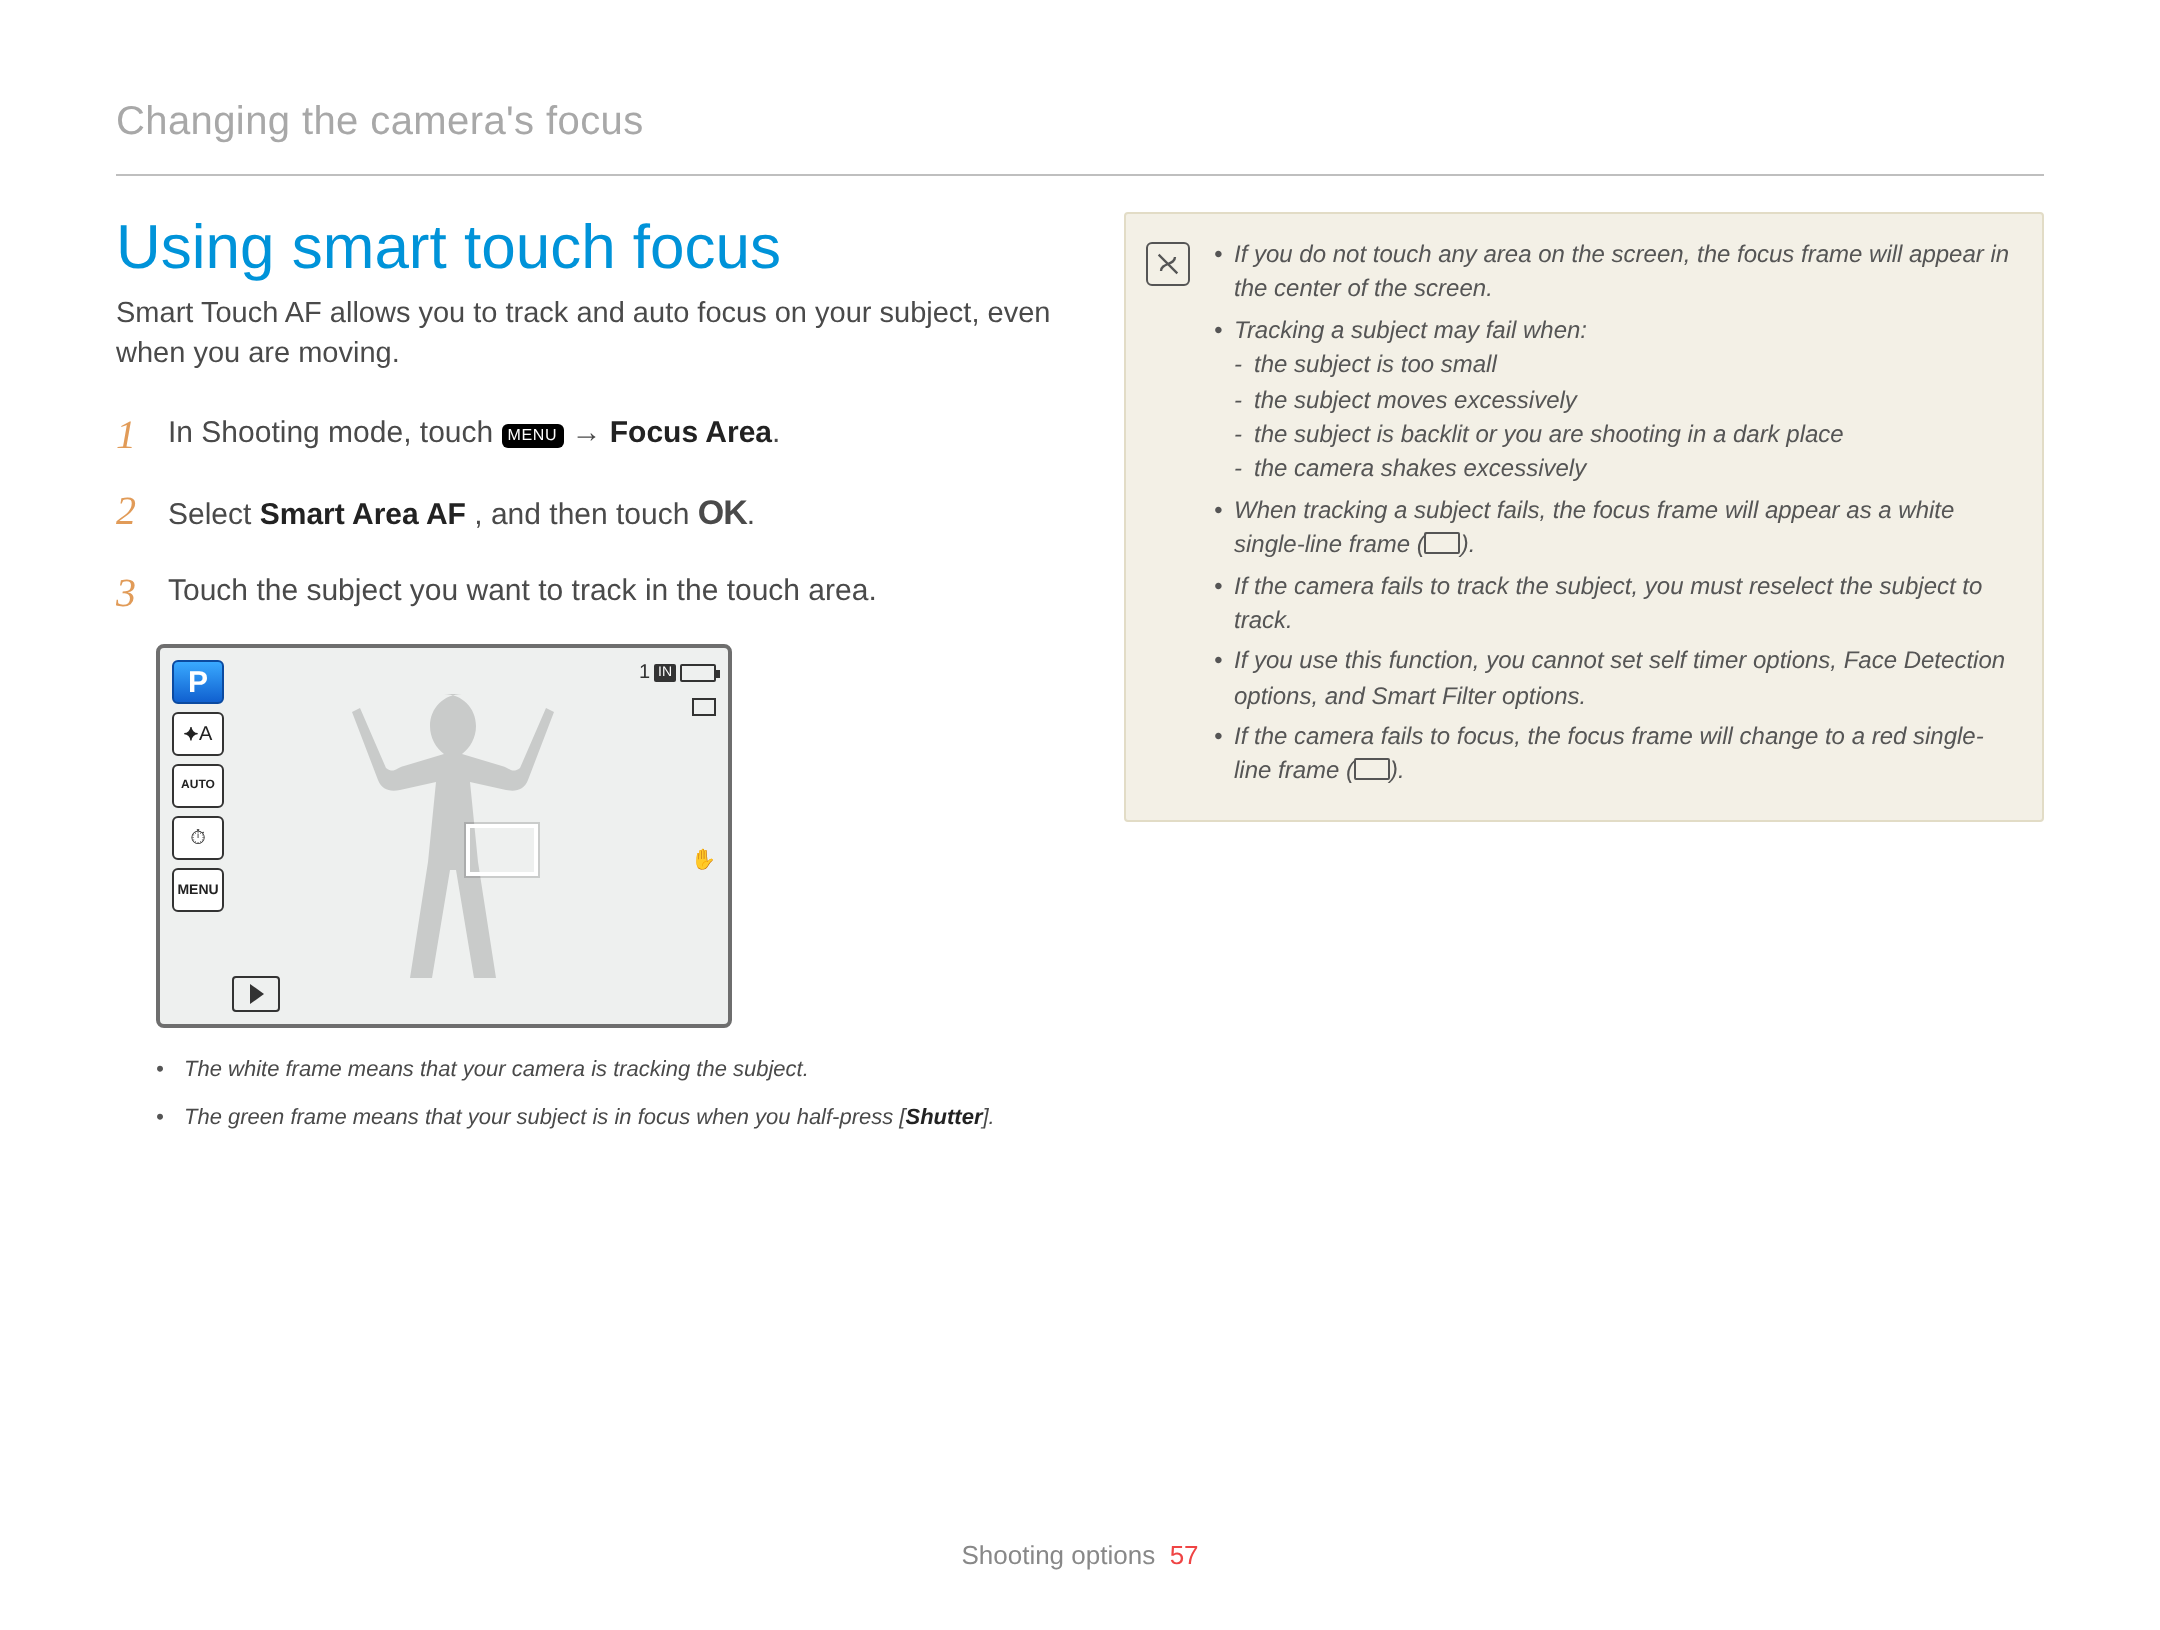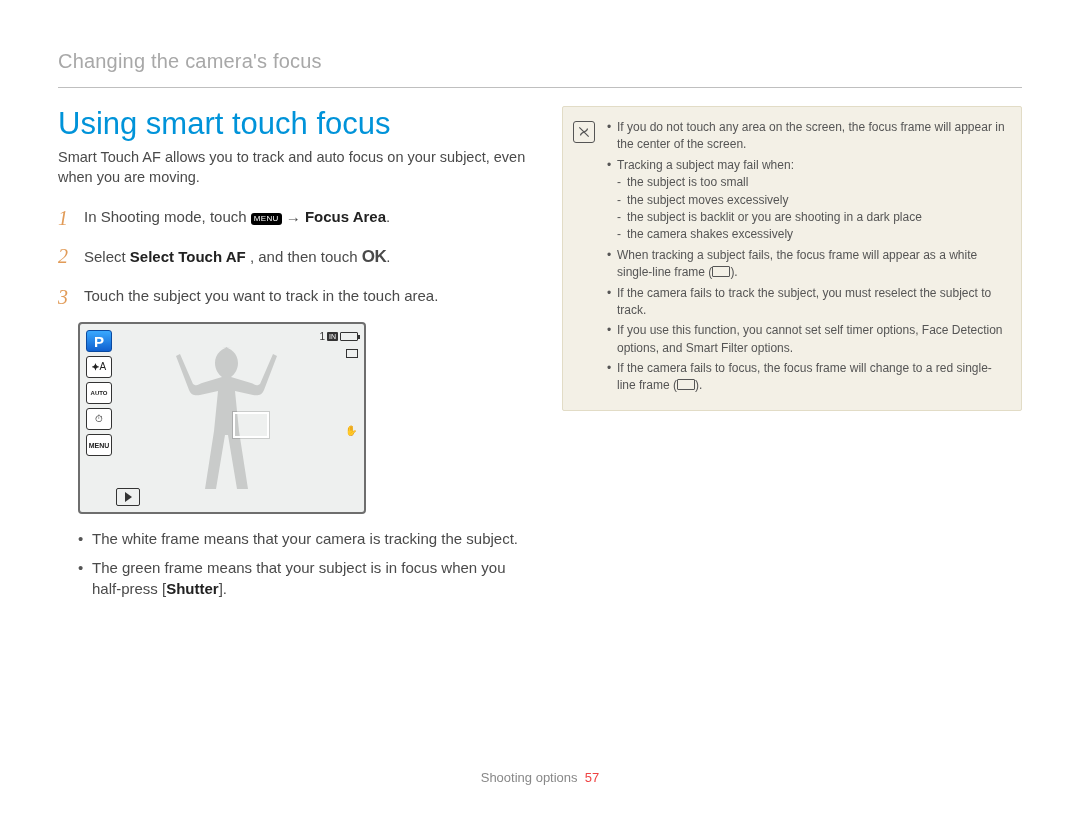--- a/index.html
+++ b/index.html
@@ -141,21 +141,21 @@
     position:absolute;left:36px;bottom:6px;
     width:24px;height:18px;
     border:1px solid #333;border-radius:2px;
     display:flex;align-items:center;justify-content:center;
   }
   .playback::before{
     content:"";width:0;height:0;
     border-left:7px solid #333;border-top:5px solid transparent;border-bottom:5px solid transparent;
   }
 
-  .bullets{list-style:none;padding:0;margin:0 0 0 20px;font-size:15px;line-height:1.4;}
+  .bullets{list-style:none;padding:0;margin:0 0 0 20px;font-size:11px;line-height:1.4;font-style:italic;}
   .bullets>li{position:relative;padding-left:14px;margin-bottom:8px;}
   .bullets>li::before{content:"•";position:absolute;left:0;top:0;color:#555;}
 
   
   .note{
     background:var(--note-bg);
     border:1px solid var(--note-border);
     border-radius:2px;
     padding:12px 14px 12px 44px;
     font-size:12px;
@@ -163,21 +163,21 @@
     color:#555;
     position:relative;
   }
   .note .note-icon{
     position:absolute;left:10px;top:14px;
     width:22px;height:22px;border:1.5px solid #555;border-radius:3px;
     display:flex;align-items:center;justify-content:center;
   }
   .note .note-icon svg{width:14px;height:14px;}
   .note ul{list-style:none;padding:0;margin:0;}
-  .note>ul>li{position:relative;padding-left:10px;margin-bottom:3px;}
+  .note>ul>li{position:relative;padding-left:10px;margin-bottom:3px;font-style:italic;}
   .note>ul>li::before{content:"•";position:absolute;left:0;top:0;}
   .note ul ul>li{position:relative;padding-left:10px;}
   .note ul ul>li::before{content:"-";position:absolute;left:0;top:0;}
   .inlinebox{display:inline-block;width:18px;height:11px;border:1.5px solid #555;border-radius:1px;vertical-align:-1px;}
 
   .footer{
     position:absolute;bottom:30px;left:0;right:0;
     text-align:center;font-size:13px;color:#888;
   }
 </style>
@@ -199,21 +199,21 @@
         <li>
           <span class="num">1</span>
           <span>In Shooting mode, touch </span>
           <span class="badge">MENU</span>
           <span class="arrow"> → </span>
           <span class="bold">Focus Area</span><span>.</span>
         </li>
         <li>
           <span class="num">2</span>
           <span>Select </span>
-          <span class="bold">Select Touch AF</span>
+          <span class="bold">Smart Area AF</span>
           <span>, and then touch </span>
           <span class="ok">OK</span><span>.</span>
         </li>
         <li>
           <span class="num">3</span>
           <span>Touch the subject you want to track in the touch area.</span>
         </li>
       </ol>
 
       <div class="screen">

